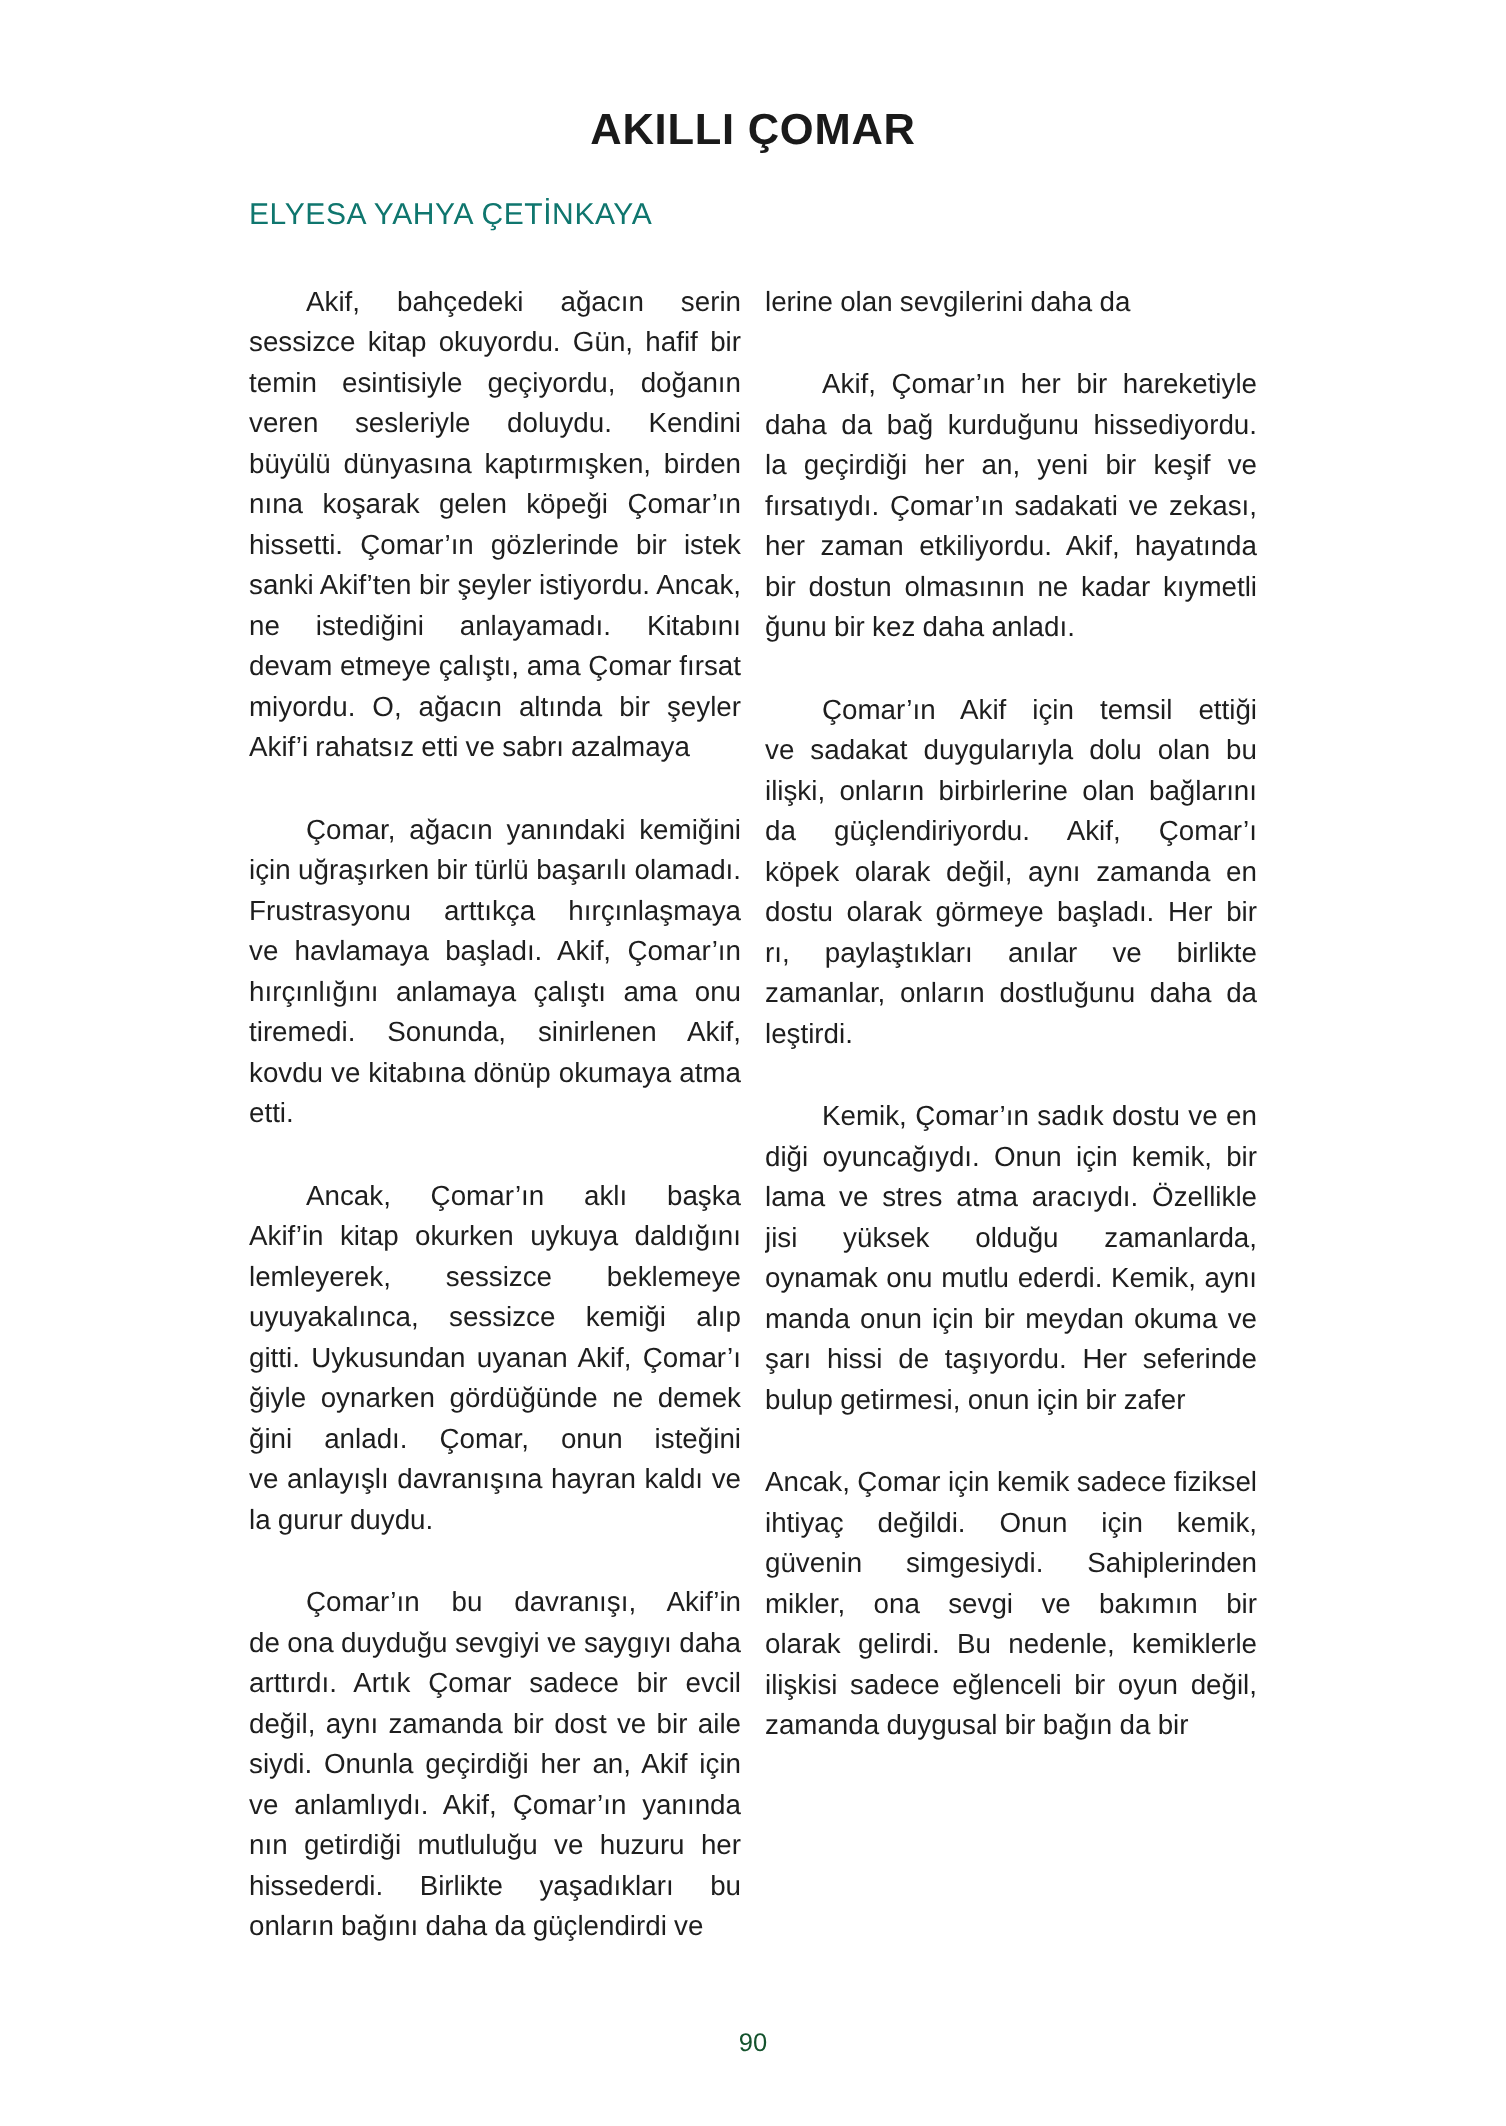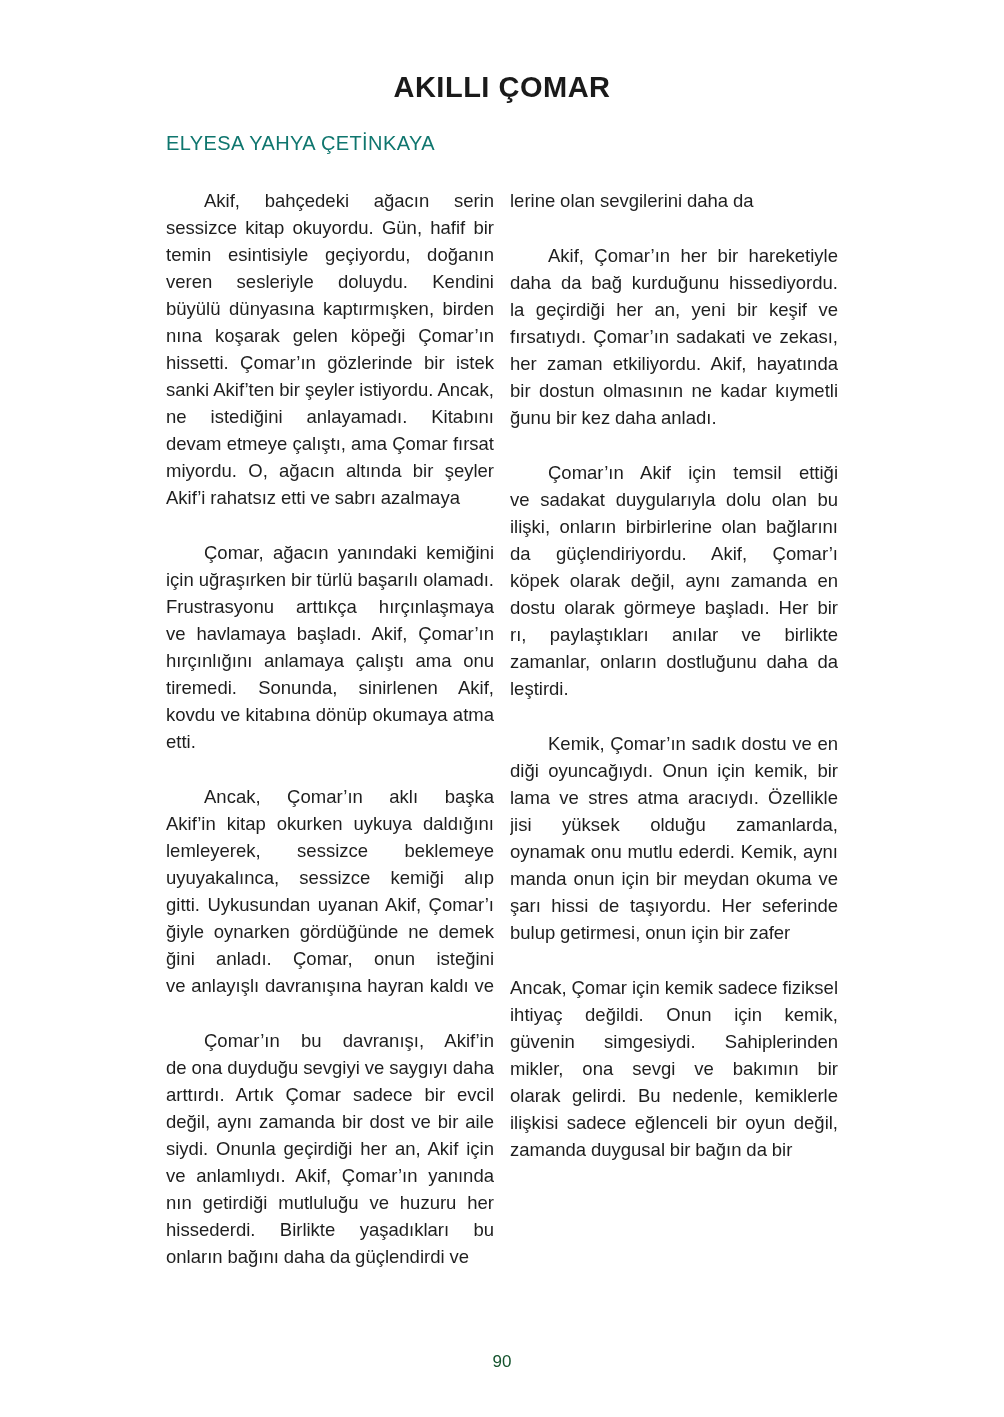--- a/index.html
+++ b/index.html
@@ -104,20 +104,21 @@
         </div>
         <div class="para indent">
           <div class="line">Ancak, Çomar’ın aklı başka yerdeydi. O,</div>
           <div class="line">Akif’in kitap okurken uykuya daldığını göz-</div>
           <div class="line">lemleyerek, sessizce beklemeye başladı. Akif</div>
           <div class="line">uyuyakalınca, sessizce kemiği alıp kulübesine</div>
           <div class="line">gitti. Uykusundan uyanan Akif, Çomar’ı kemi-</div>
           <div class="line">ğiyle oynarken gördüğünde ne demek istedi-</div>
           <div class="line">ğini anladı. Çomar, onun isteğini anlamak için</div>
           <div class="line">ve anlayışlı davranışına hayran kaldı ve onun-</div>
+          <div class="line last">la gurur duydu.</div>
         </div>
         <div class="para indent">
           <div class="line">Çomar’ın bu davranışı, Akif’in gözün-</div>
           <div class="line">de ona duyduğu sevgiyi ve saygıyı daha da</div>
           <div class="line">arttırdı. Artık Çomar sadece bir evcil hayvan</div>
           <div class="line">değil, aynı zamanda bir dost ve bir aile üye-</div>
           <div class="line">siydi. Onunla geçirdiği her an, Akif için özel</div>
           <div class="line">ve anlamlıydı. Akif, Çomar’ın yanında olma-</div>
           <div class="line">nın getirdiği mutluluğu ve huzuru her zaman</div>
           <div class="line">hissederdi. Birlikte yaşadıkları bu deneyimler,</div>

